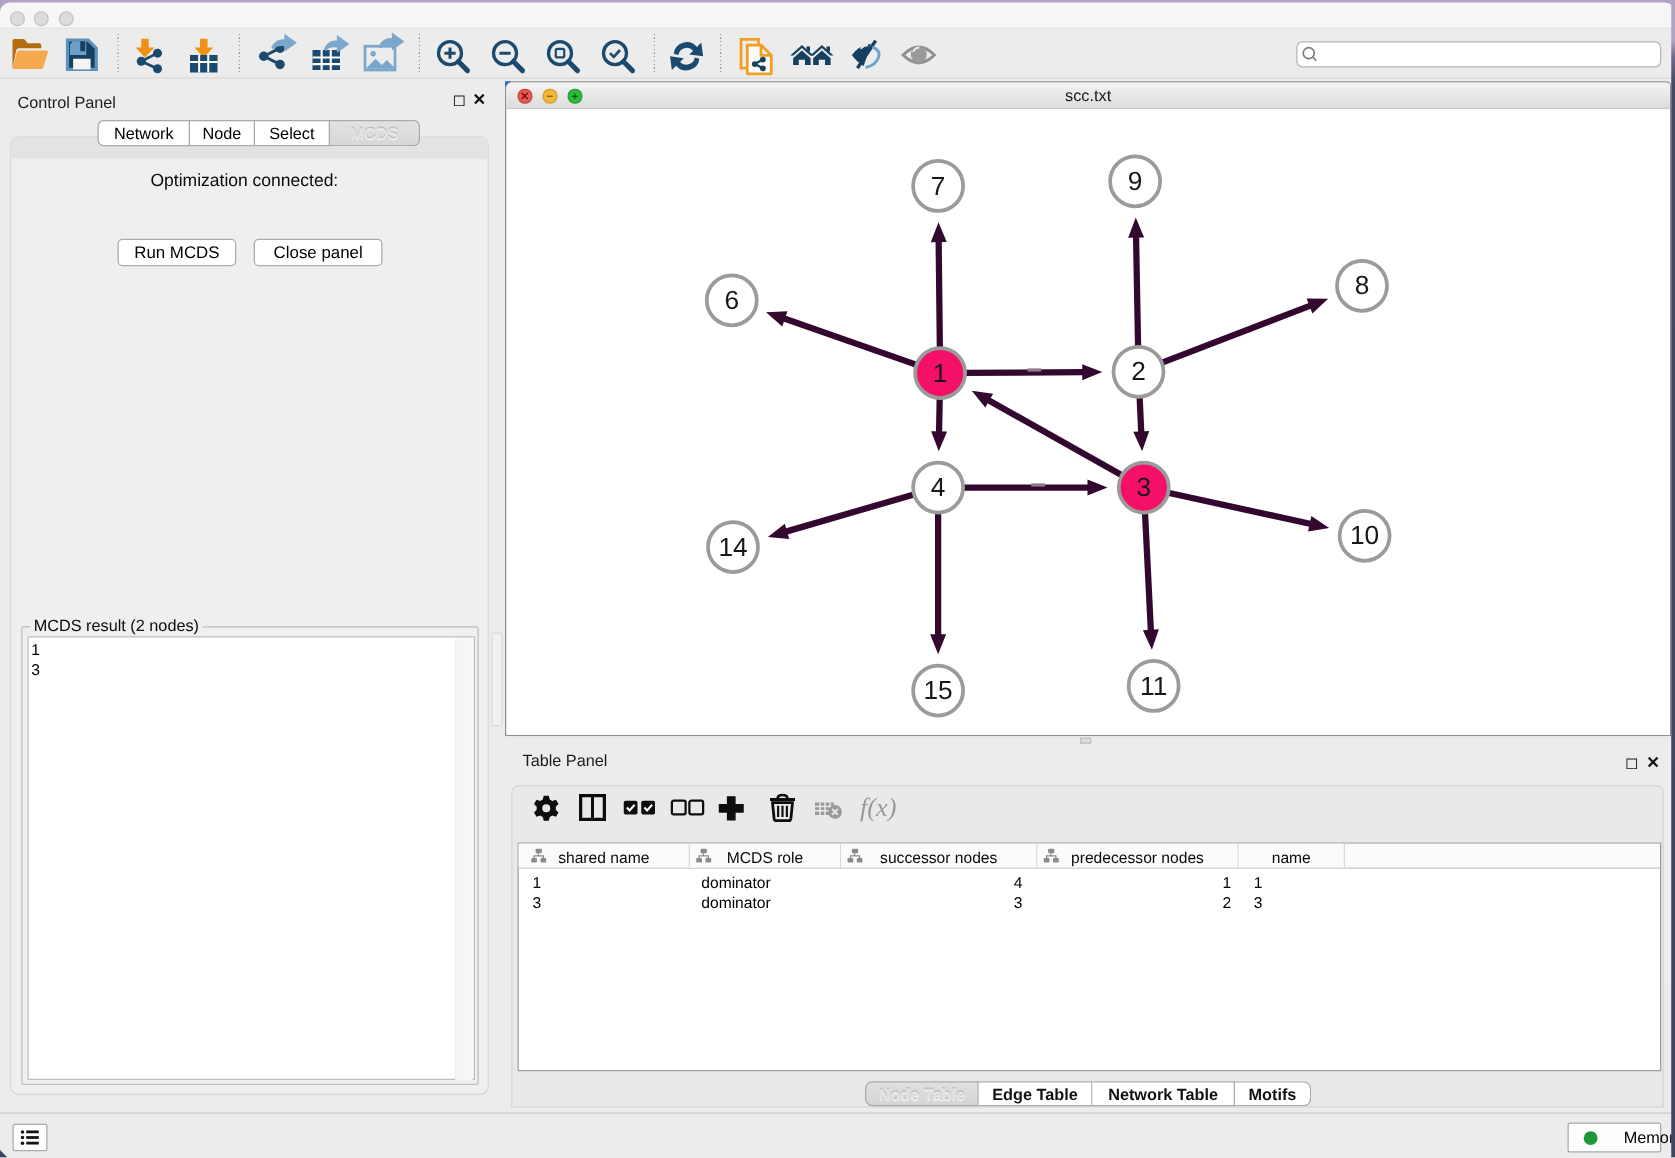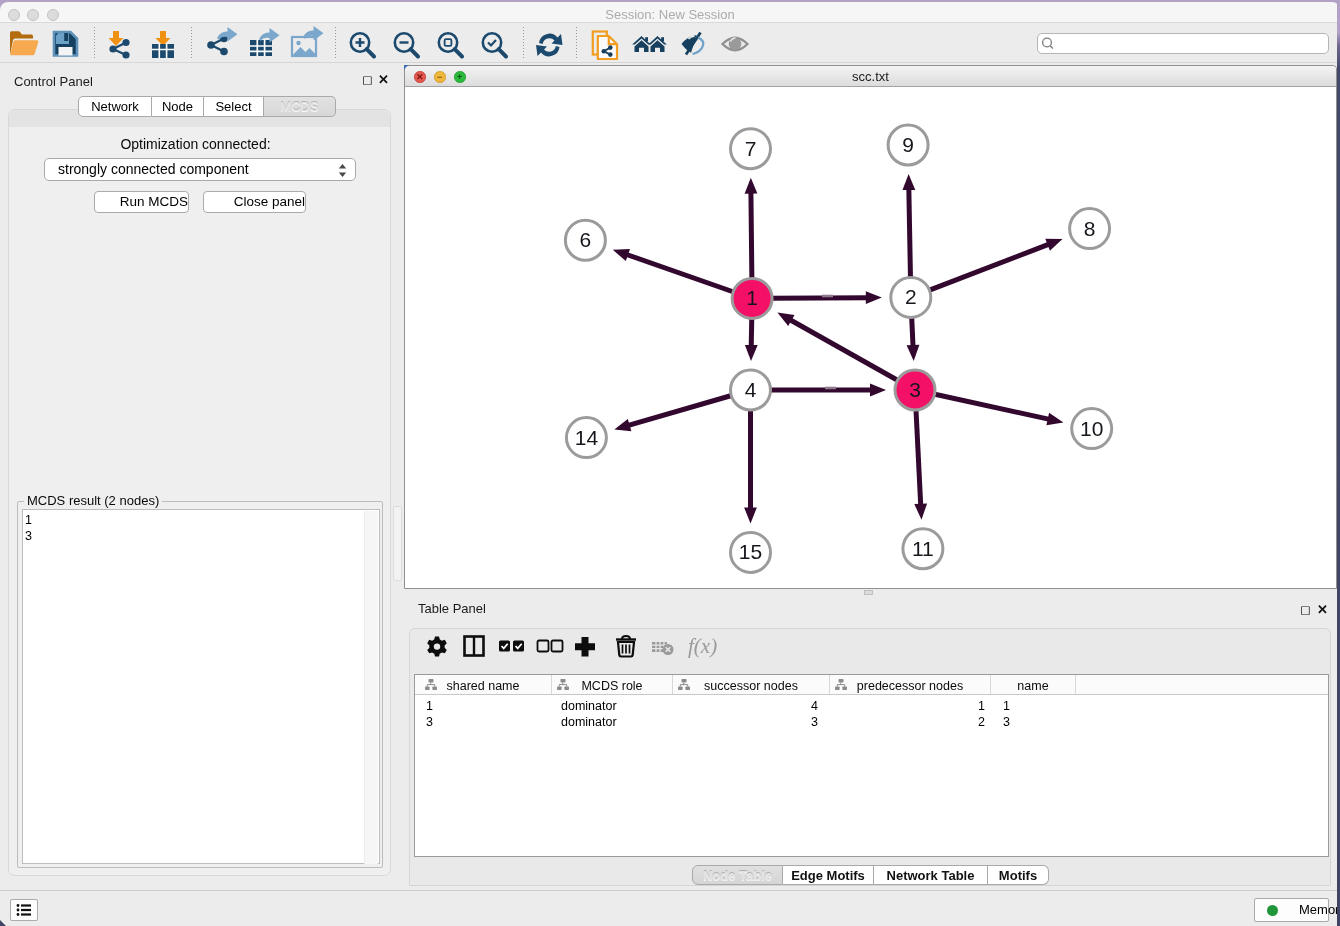--- a/index.html
+++ b/index.html
@@ -20,21 +20,21 @@
 #cp { left:0; top:63px; width:391px; height:823px; background:#ececec; }
 #cp-title { left:14px; top:11px; font-size:13px; color:#1c1c1c; }
 .wbtn { position:absolute; font-size:13px; color:#111; }
 #cp-tabs { left:78px; top:33px; height:21px; }
 .tab { position:absolute; top:0; height:21px; background:#fff; border:1px solid #a9a9a9; border-left:none; font-size:13px; color:#000; text-align:center; line-height:20px; }
 .tab.first { border-left:1px solid #a9a9a9; border-radius:5px 0 0 5px; }
 .tab.sel { background:linear-gradient(#e2e2e2,#d7d7d7); color:#e0e0e0; text-shadow:0 1px 0 #f5f5f5, 0 -1px 0 #b5b5b5; border-radius:0 5px 5px 0; }
 #cp-pane { left:8px; top:46px; width:383px; height:767px; background:#efefef; border:1px solid #d8d8d8; border-radius:7px; }
 #optlabel { width:100%; text-align:center; top:73px; font-size:14px; color:#0a0a0a; }
 #combo { left:44px; top:95px; width:312px; height:23px; background:#fff; border:1px solid #a9a9a9; border-radius:5px; font-size:14px; color:#000; line-height:21px; padding-left:13px; }
-.btn { position:absolute; top:128px; height:22px; background:#fff; border:1px solid #ababab; border-radius:4px; font-size:13.5px; color:#000; text-align:right; line-height:20px; }
+.btn { position:absolute; top:128px; height:22px; background:#fff; border:1px solid #ababab; border-radius:4px; font-size:13.5px; color:#000; text-align:center; line-height:20px; }
 #mcdsbox { left:17px; top:438px; width:366px; height:367px; border:1px solid #bdbdbd; border-radius:2px; }
 #mcdslabel { left:6px; top:-9px; background:#efefef; padding:0 3px; font-size:13px; color:#0a0a0a; }
 #mcdstext { left:4px; top:7px; width:358px; height:355px; background:#fff; border:1px solid #bdbdbd; font-size:12.5px; color:#000; line-height:16px; padding:2px 0 0 2px; }
 #mcdsscroll { right:1px; top:1px; width:14px; height:353px; background:#f6f6f6; border-left:1px solid #ececec; }
 
 
 #vsplit-thumb { left:393px; top:506px; width:9px; height:75px; background:#f2f2f2; border:1px solid #dcdcdc; border-radius:2px; }
 
 
 #netwin { left:404px; top:65px; width:933px; height:524px; background:#fff; border:1px solid #909090; border-radius:4px 4px 0 0; }
@@ -66,21 +66,20 @@
 #memdot { left:12px; top:6px; width:11px; height:11px; border-radius:50%; background:#1f9639; }
 #rightedge { left:1337px; top:0; width:3px; height:926px; background:linear-gradient(#b4a2c6 0px, #b4a2c6 32px, #6f6690 46px, #434a68 68px, #3e4462 926px); }
 </style>
 </head>
 <body>
 <div id="deskstrip" class="abs"></div>
 <div id="titlebar" class="abs">
   <div class="tl" style="left:8px"></div>
   <div class="tl" style="left:27px"></div>
   <div class="tl" style="left:47px"></div>
-  <div id="title" class="abs">Session: New Session</div>
 </div>
 <div id="toolbar" class="abs">
   <div class="tsep" style="left:94px"></div>
   <div class="tsep" style="left:191px"></div>
   <div class="tsep" style="left:335px"></div>
   <div class="tsep" style="left:523px"></div>
   <div class="tsep" style="left:576px"></div>
   <svg class="abs" style="left:0; top:0;" width="760" height="40" viewBox="0 0 760 40">
 
     <g>
@@ -204,23 +203,20 @@
   <div id="cp-pane" class="abs">
       <div style="position:absolute; left:0; top:0; width:381px; height:17px; background:#e3e3e3; border-radius:7px 7px 0 0;"></div>
     </div>
   <div id="cp-tabs" class="abs">
     <div class="tab first" style="left:0; width:74px;">Network</div>
     <div class="tab" style="left:74px; width:52px;">Node</div>
     <div class="tab" style="left:126px; width:60px;">Select</div>
     <div class="tab sel" style="left:186px; width:72px;">MCDS</div>
   </div>
   <div id="optlabel" class="abs">Optimization connected:</div>
-  <div id="combo" class="abs">strongly connected component<svg style="position:absolute; right:7px; top:4px;" width="11" height="15" viewBox="0 0 11 15">
-        <path d="M5.5 1 L9.2 5.6 H1.8 Z M5.5 14 L1.8 9.4 H9.2 Z" fill="#4a4a4a"></path>
-      </svg></div>
   <div class="btn" style="left:94px; width:95px;">Run MCDS</div>
   <div class="btn" style="left:203px; width:103px;">Close panel</div>
   <div id="mcdsbox" class="abs">
     <div id="mcdslabel" class="abs">MCDS result (2 nodes)</div>
     <div id="mcdstext" class="abs">1<br>3<div id="mcdsscroll" class="abs"></div></div>
   </div>
 </div>
 <div id="vsplit-thumb" class="abs"></div>
 
 <div id="netwin" class="abs">
@@ -390,21 +386,21 @@
     <div class="td" style="left:470px; top:23px; width:100px; text-align:right;">1</div>
     <div class="td" style="left:588px; top:23px;">1</div>
     <div class="td" style="left:11px; top:39px;">3</div>
     <div class="td" style="left:146px; top:39px;">dominator</div>
     <div class="td" style="left:303px; top:39px; width:100px; text-align:right;">3</div>
     <div class="td" style="left:470px; top:39px; width:100px; text-align:right;">2</div>
     <div class="td" style="left:588px; top:39px;">3</div>
   </div>
   <div id="btabs" class="abs">
     <div class="btab first sel" style="left:0; width:91px;">Node Table</div>
-    <div class="btab" style="left:91px; width:91px;">Edge Motifs</div>
+    <div class="btab" style="left:91px; width:91px;">Edge Table</div>
     <div class="btab" style="left:182px; width:114px;">Network Table</div>
     <div class="btab last" style="left:296px; width:61px;">Motifs</div>
   </div>
 </div>
 
 <div id="statusbar" class="abs">
   <div id="listbtn" class="abs"><svg width="26" height="20" viewBox="0 0 26 20">
         <g fill="#111">
           <circle cx="7" cy="5.5" r="1.4"></circle>
           <circle cx="7" cy="10" r="1.4"></circle>

